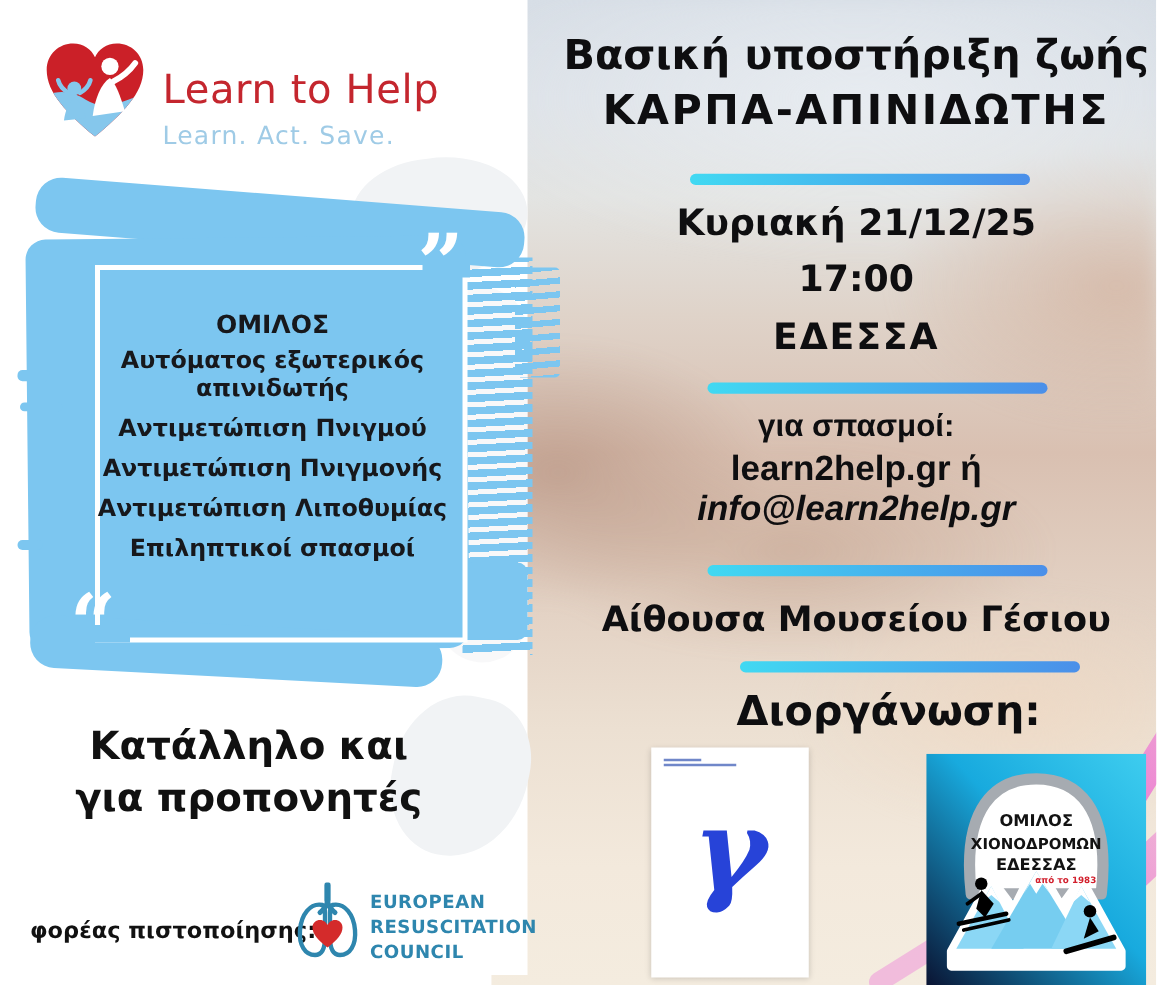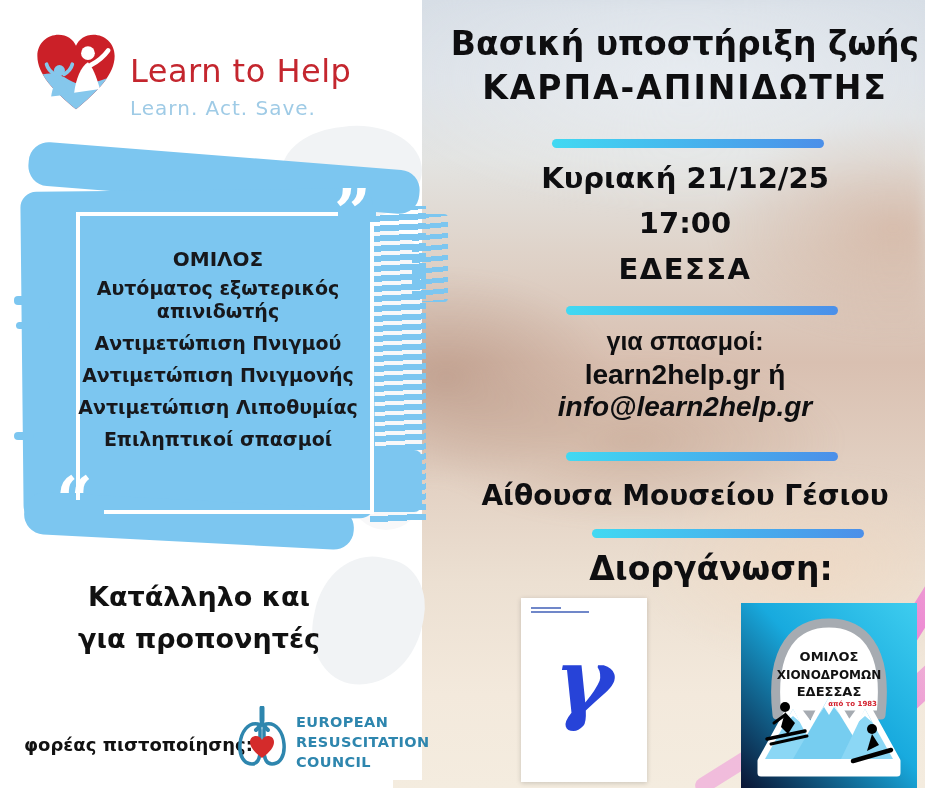--- a/index.html
+++ b/index.html
@@ -89,21 +89,21 @@
   .quote{position:absolute;color:#fff;font-family:"DejaVu Serif",serif;font-weight:700;font-size:64px;line-height:64px;}
   .quote-top{left:320px;top:180px;}
   .quote-bottom{left:42px;top:468px;}
 
   .topics{position:absolute;left:26px;top:248px;width:356px;text-align:center;
           color:#17181c;font-weight:700;}
   .topic{font-size:19px;line-height:23px;margin-bottom:9px;}
   .topic:first-child{font-size:20px;margin-bottom:6px;}
 
   .suitability{position:absolute;left:20px;top:576px;width:330px;text-align:center;
-          font-size:27px;line-height:42px;font-weight:700;color:#111;}
+          font-size:31px;line-height:42px;font-weight:700;color:#111;}
 
   .cert{position:absolute;left:0;top:698px;width:408px;height:90px;}
   .cert-label{position:absolute;left:10px;top:36px;font-size:18px;font-weight:700;color:#111;}
   .erc-lungs{position:absolute;left:222px;top:8px;}
   .erc-text{position:absolute;left:282px;top:14px;font-size:14.5px;font-weight:700;
           color:#2E86AE;line-height:20px;letter-spacing:.4px;}
 </style>
 </head>
 <body>
 

